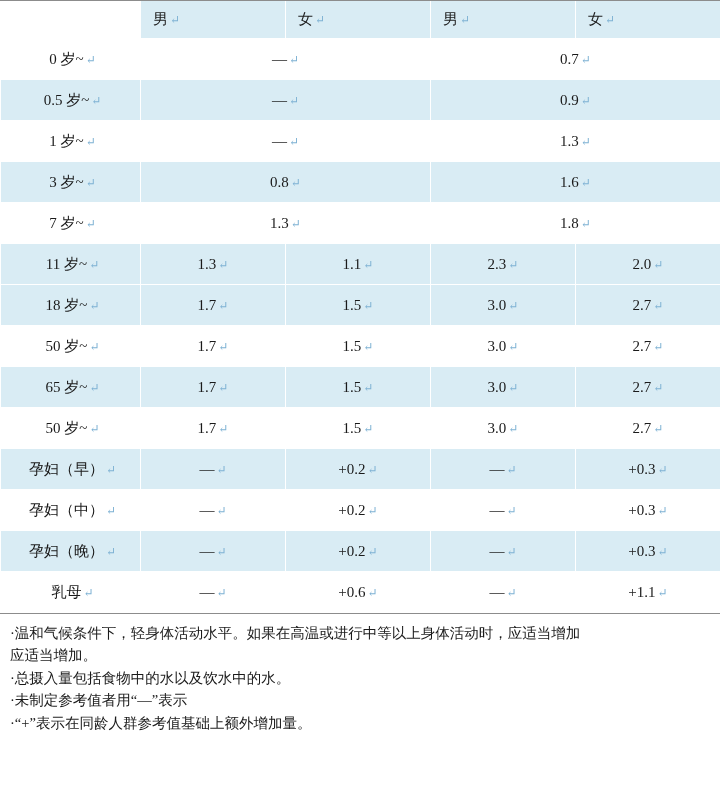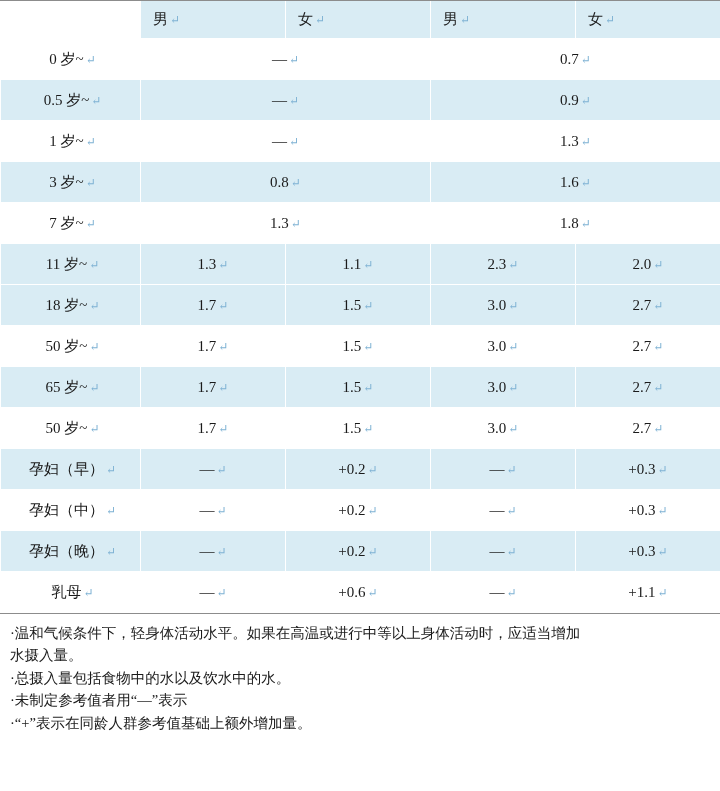--- a/index.html
+++ b/index.html
@@ -204,18 +204,18 @@
           <td><span>—</span><span class="pilcrow">↵</span></td>
           <td><span>+1.1</span><span class="pilcrow">↵</span></td>
         </tr>
       </tbody>
   </table>
 
   <div class="hairline"></div>
 
   <div class="notes">
     <div class="line">·温和气候条件下，轻身体活动水平。如果在高温或进行中等以上身体活动时，应适当增加</div>
-    <div class="line">水摄入量。</div>
+    <div class="line">应适当增加。</div>
     <div class="line">·总摄入量包括食物中的水以及饮水中的水。</div>
     <div class="line">·未制定参考值者用“—”表示</div>
     <div class="line">·“+”表示在同龄人群参考值基础上额外增加量。</div>
   </div>
 </div>
 
 </body></html>

